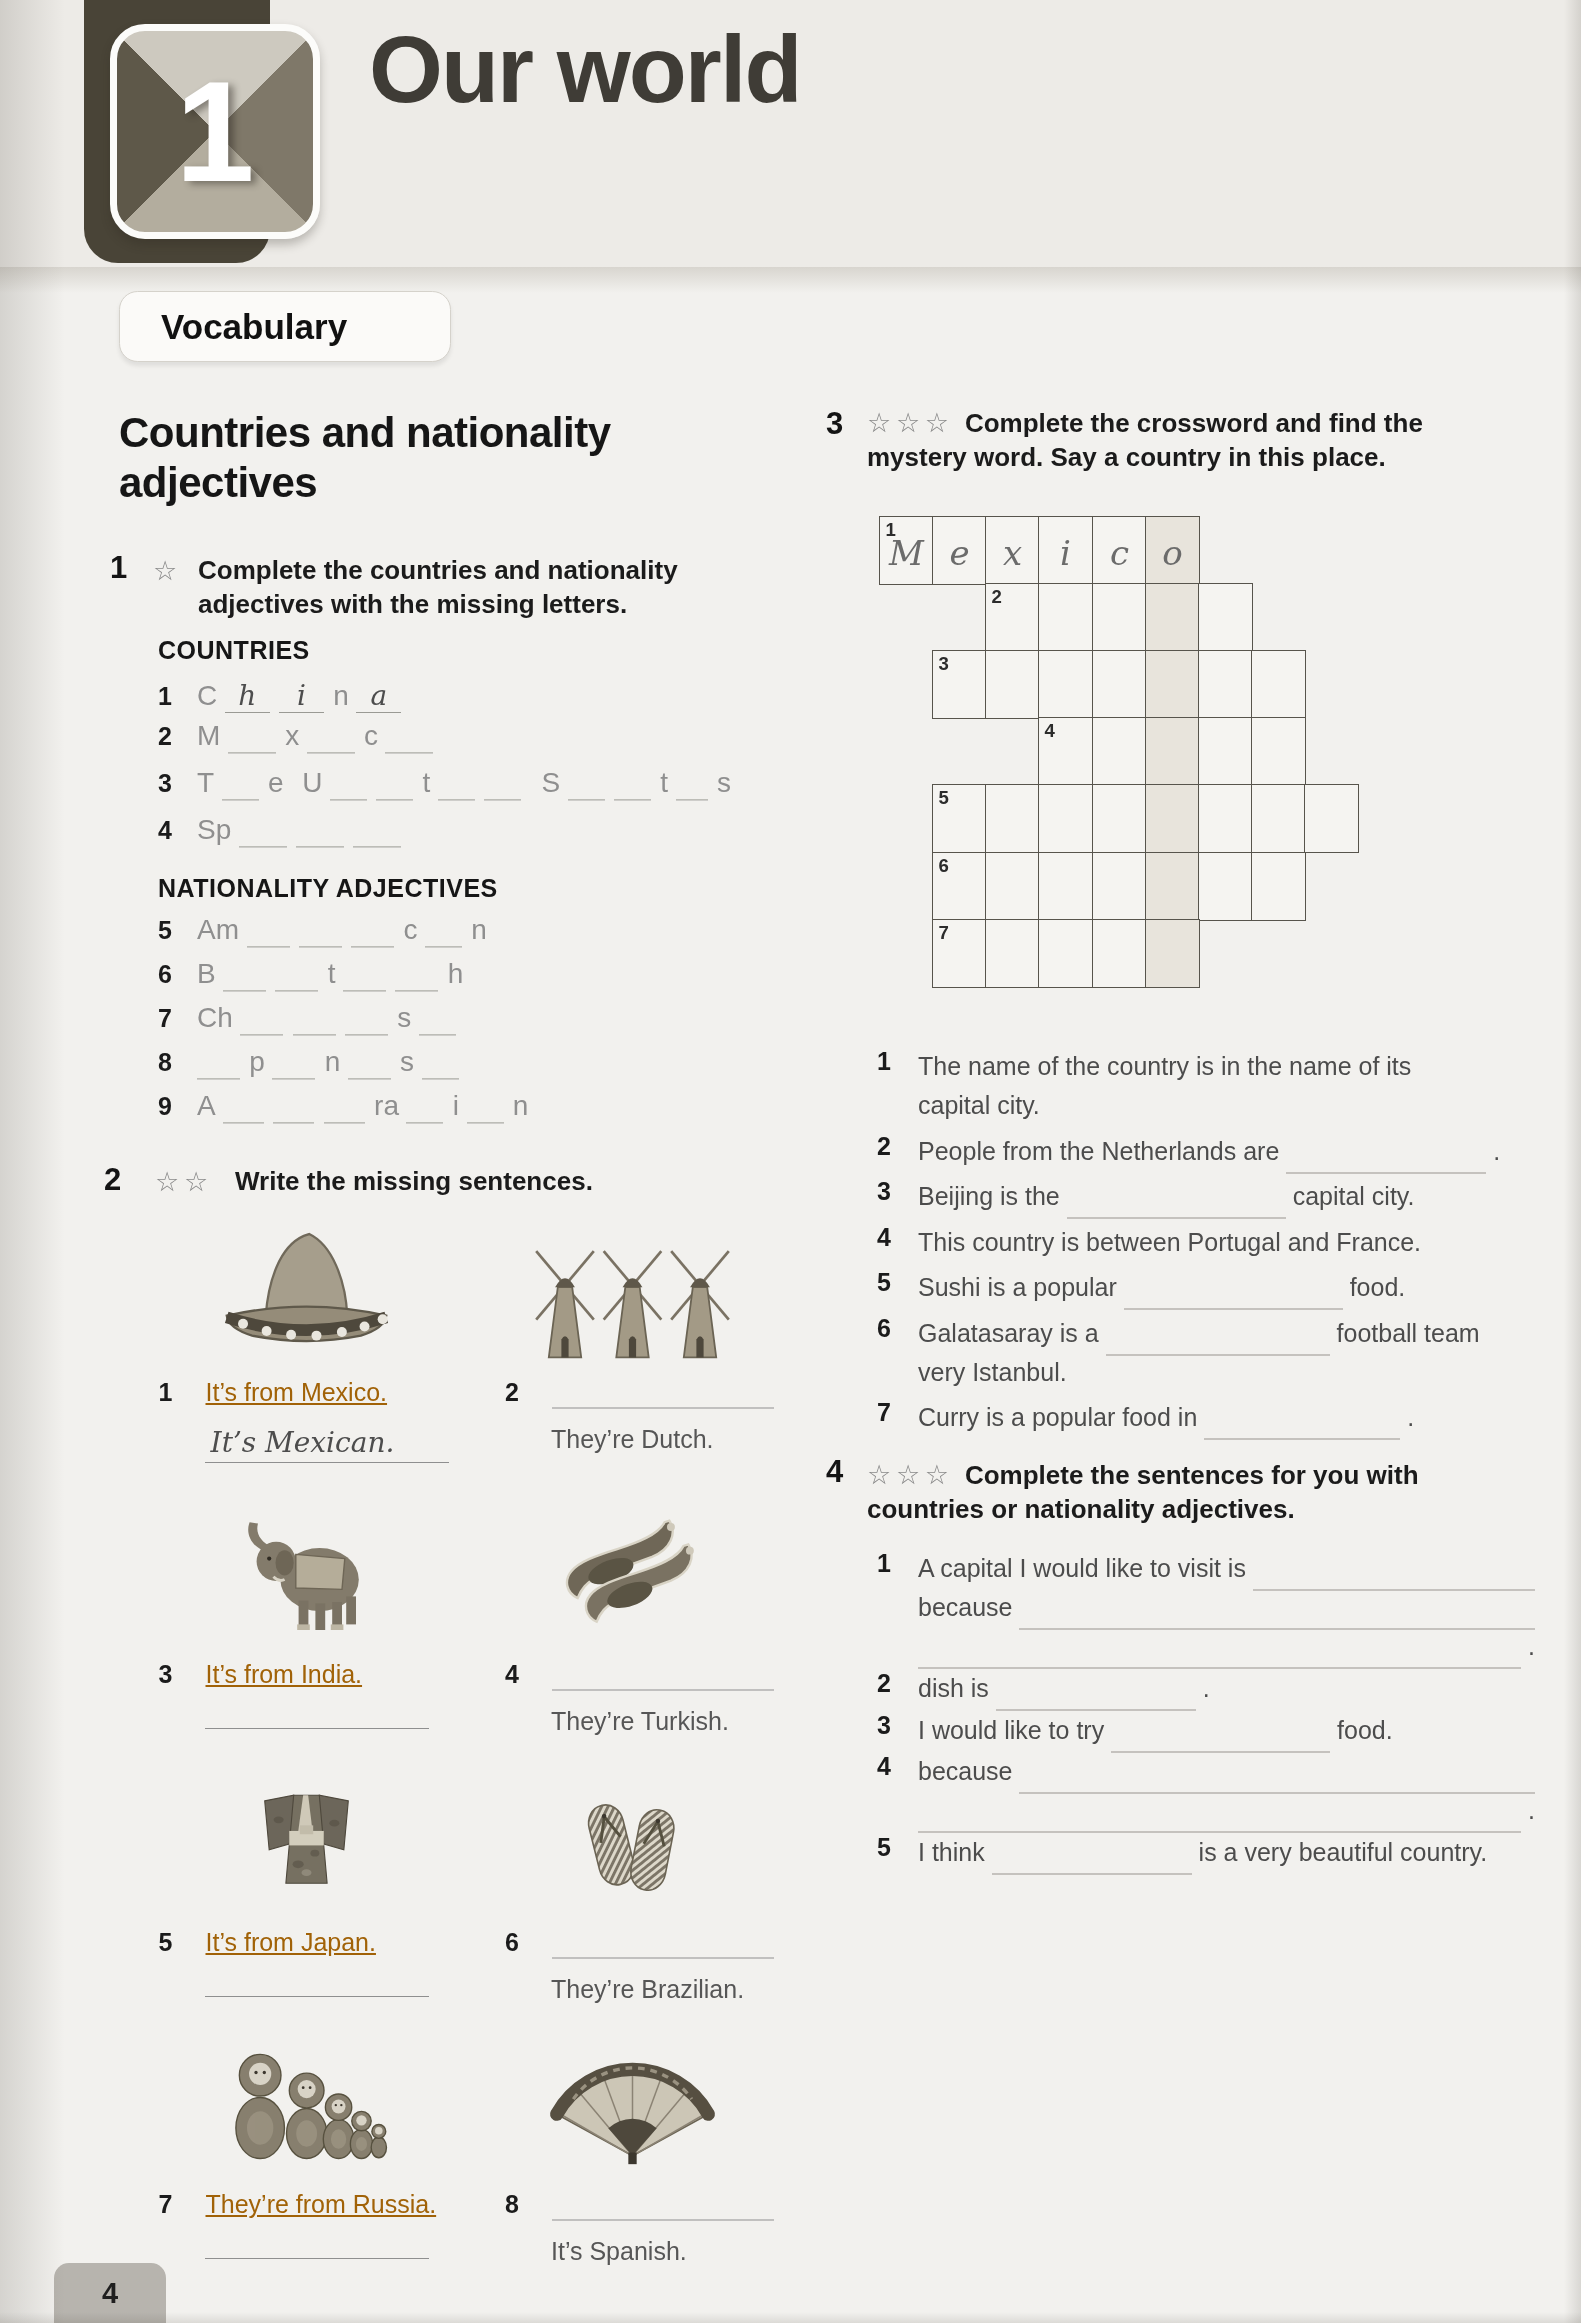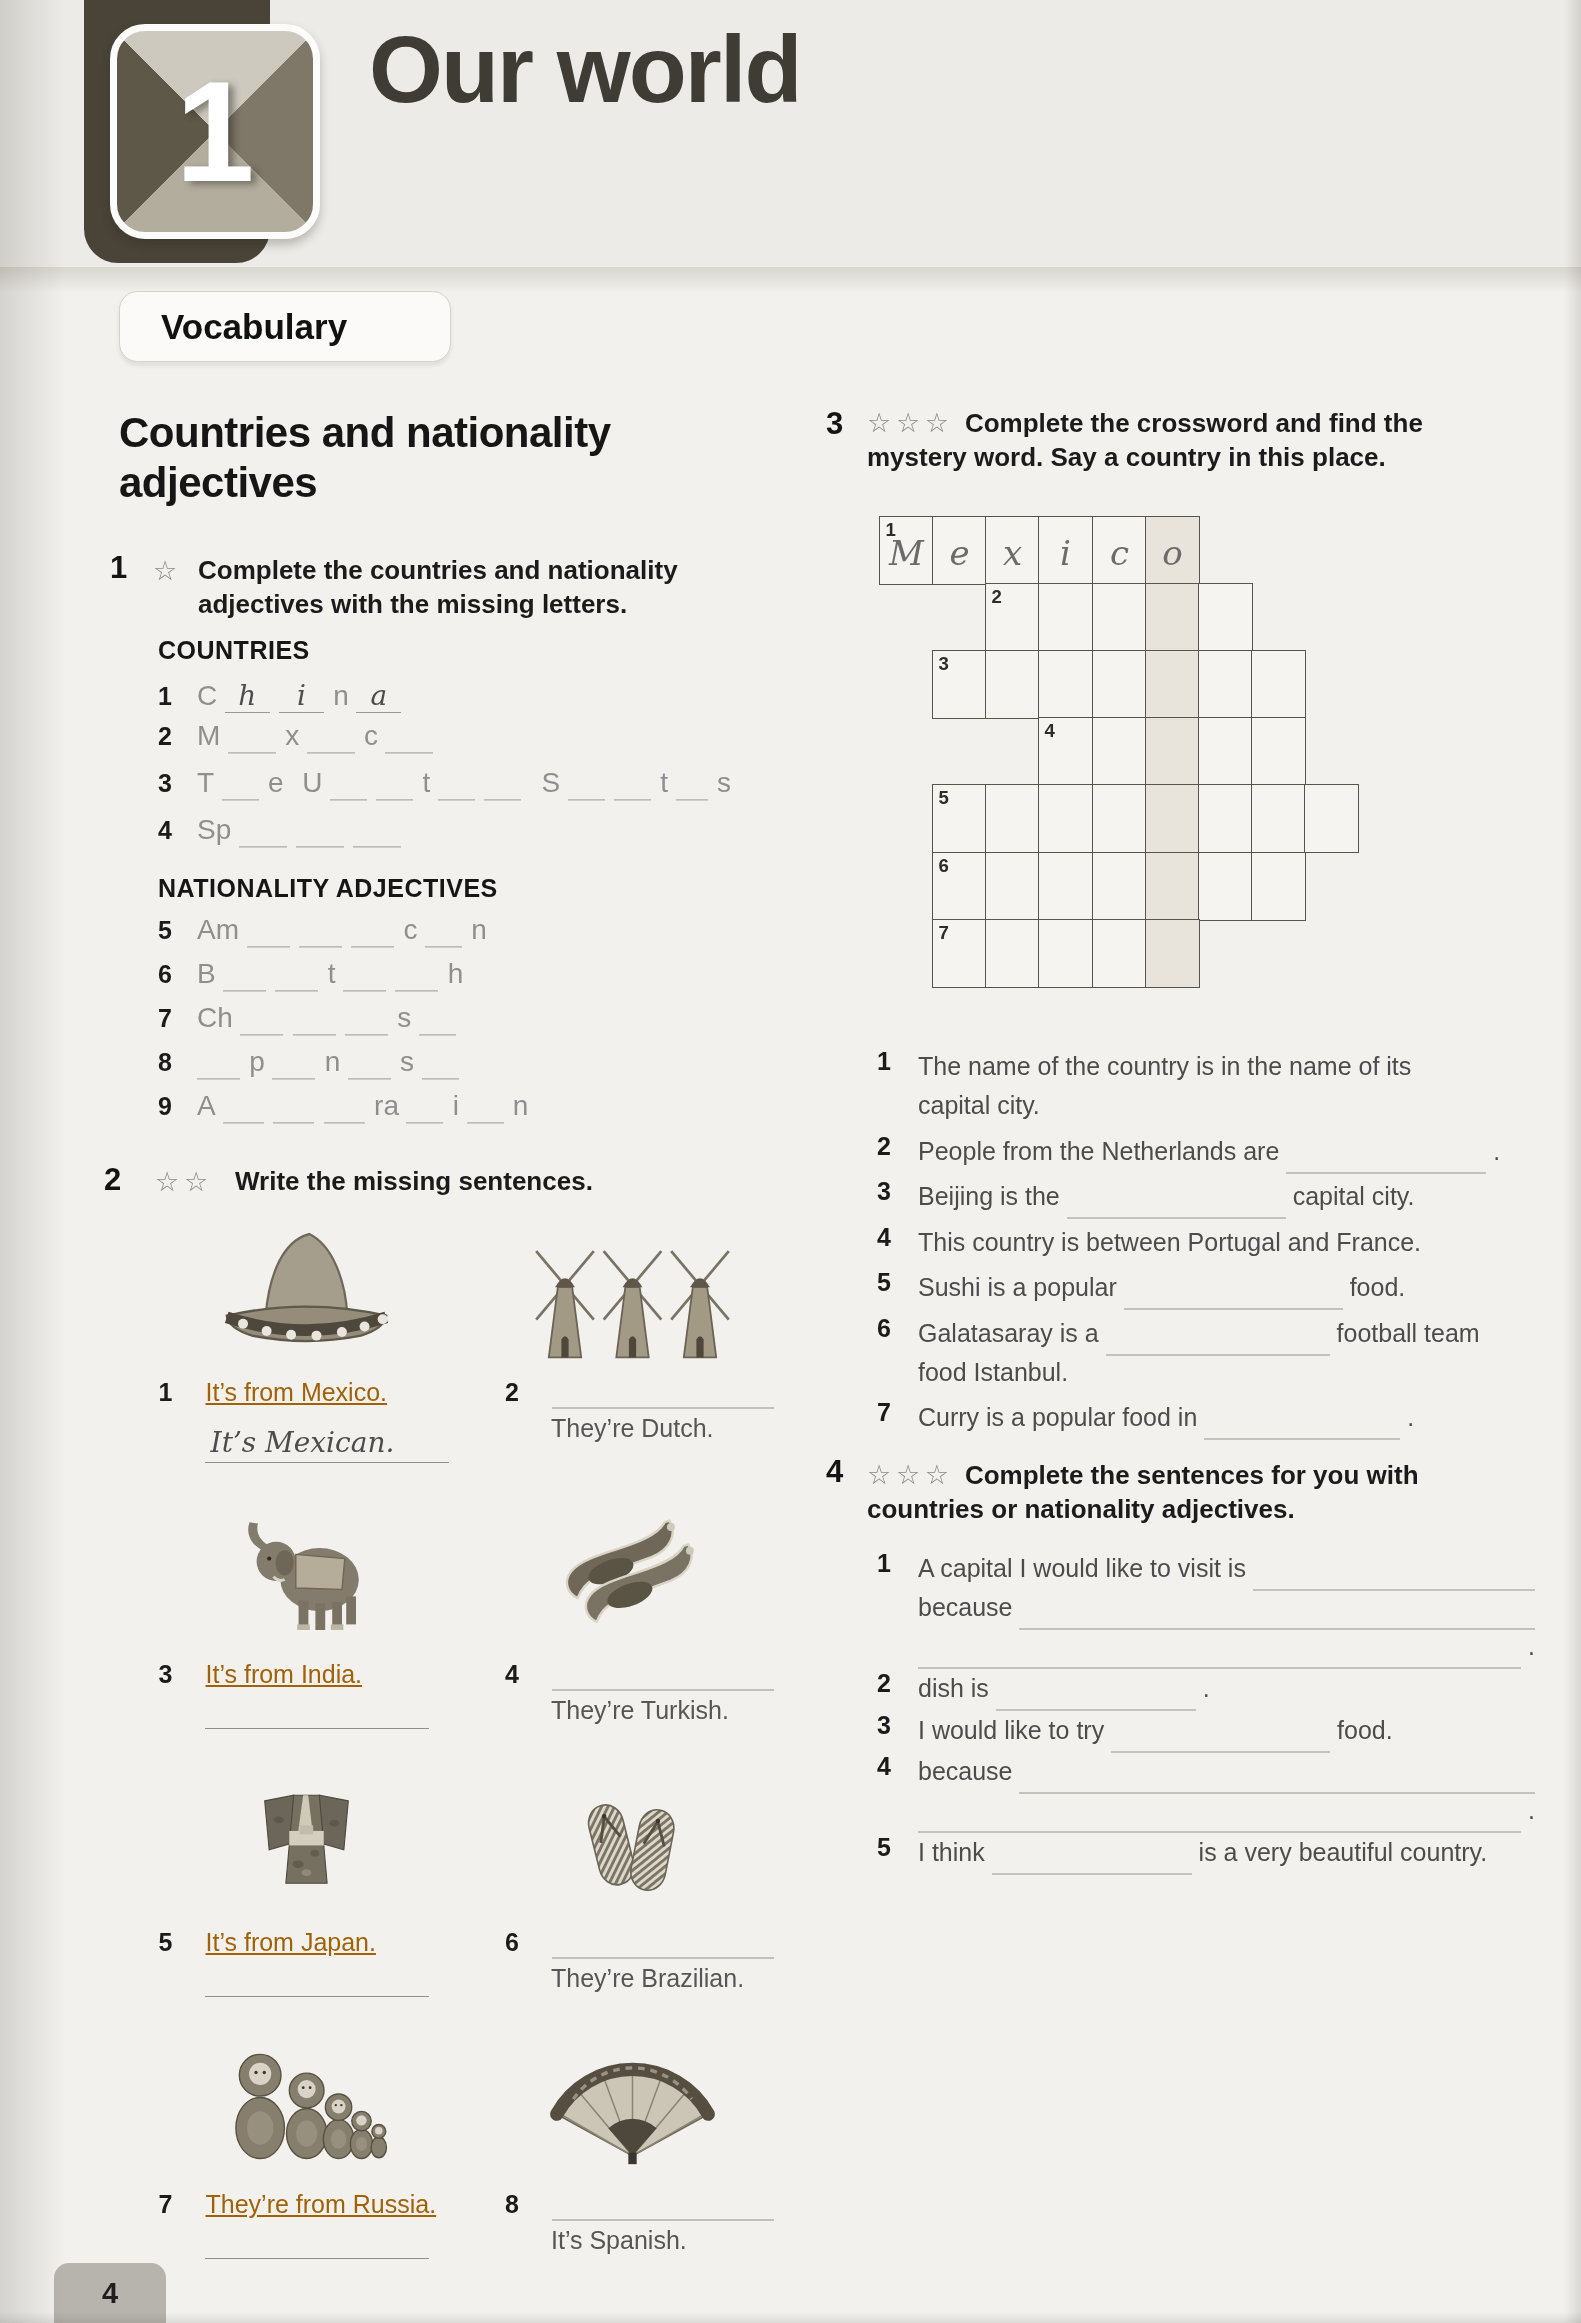--- a/index.html
+++ b/index.html
@@ -59,21 +59,21 @@
 
   
   .ex2grid{position:absolute;left:138px;top:1204px;width:653px;display:grid;
            grid-template-columns:337px 315px;grid-template-rows:282px 268px 262px 272px;}
   .imgbox{height:157px;display:flex;align-items:flex-end;justify-content:center;}
   .capline{display:flex;align-items:baseline;margin-top:17px;}
   .cnum2{width:47px;flex:none;padding-left:20.5px;font-size:25px;font-weight:bold;color:#1b1b1b;box-sizing:content-box;}
   .col2 .cnum2{padding-left:30px;}
   .capgray{font-size:25px;color:#a16207;text-decoration:underline;}
   .lineblank{display:inline-block;width:222px;height:0;border-bottom:1.9px solid #8f8f8f;transform:translateY(7.5px);}
-  .cap2{margin-left:76px;margin-top:7px;font-size:25px;color:#565656;}
+  .cap2{margin-left:76px;margin-top:18px;font-size:25px;color:#565656;}
   .answrap{margin-left:67px;margin-top:19px;width:235px;border-bottom:1.9px solid #8f8f8f;padding:0 3.7px 2.8px 5.6px;}
   .soloLine{width:224px;height:0;border-bottom:1.9px solid #8f8f8f;margin:39px 0 0 67px;}
 
   
   .xword{position:absolute;left:879px;top:516px;}
   .ccell{position:absolute;box-sizing:border-box;border:1.9px solid #57544c;background:#f5f4f1;}
   .ccell.shade{background:#e8e4dc;}
   .cnumlab{position:absolute;top:1.9px;left:5.6px;font-size:18.6px;font-weight:bold;color:#2c2c2c;}
   .cletter{position:absolute;inset:0;display:flex;align-items:center;justify-content:center;
            font-family:"DejaVu Serif",serif;font-style:italic;font-size:34px;color:#6b6b6b;padding-top:5.6px;}
@@ -571,21 +571,21 @@
       </div>
       <div class="clue">
         <span class="cnum">6</span>
         <div class="clines">
           <div class="fline">
             <span class="pt">Galatasaray is a </span>
             <span class="bl" style="width: 224px;"></span>
             <span class="pt"> football team</span>
           </div>
           <div class="fline">
-            <span class="pt">food Istanbul.</span>
+            <span class="pt">very Istanbul.</span>
           </div>
         </div>
       </div>
       <div class="clue">
         <span class="cnum">7</span>
         <div class="clines">
           <div class="fline">
             <span class="pt">Curry is a popular food in </span>
             <span class="bl" style="width: 196px;"></span>
             <span class="pt"> .</span>

